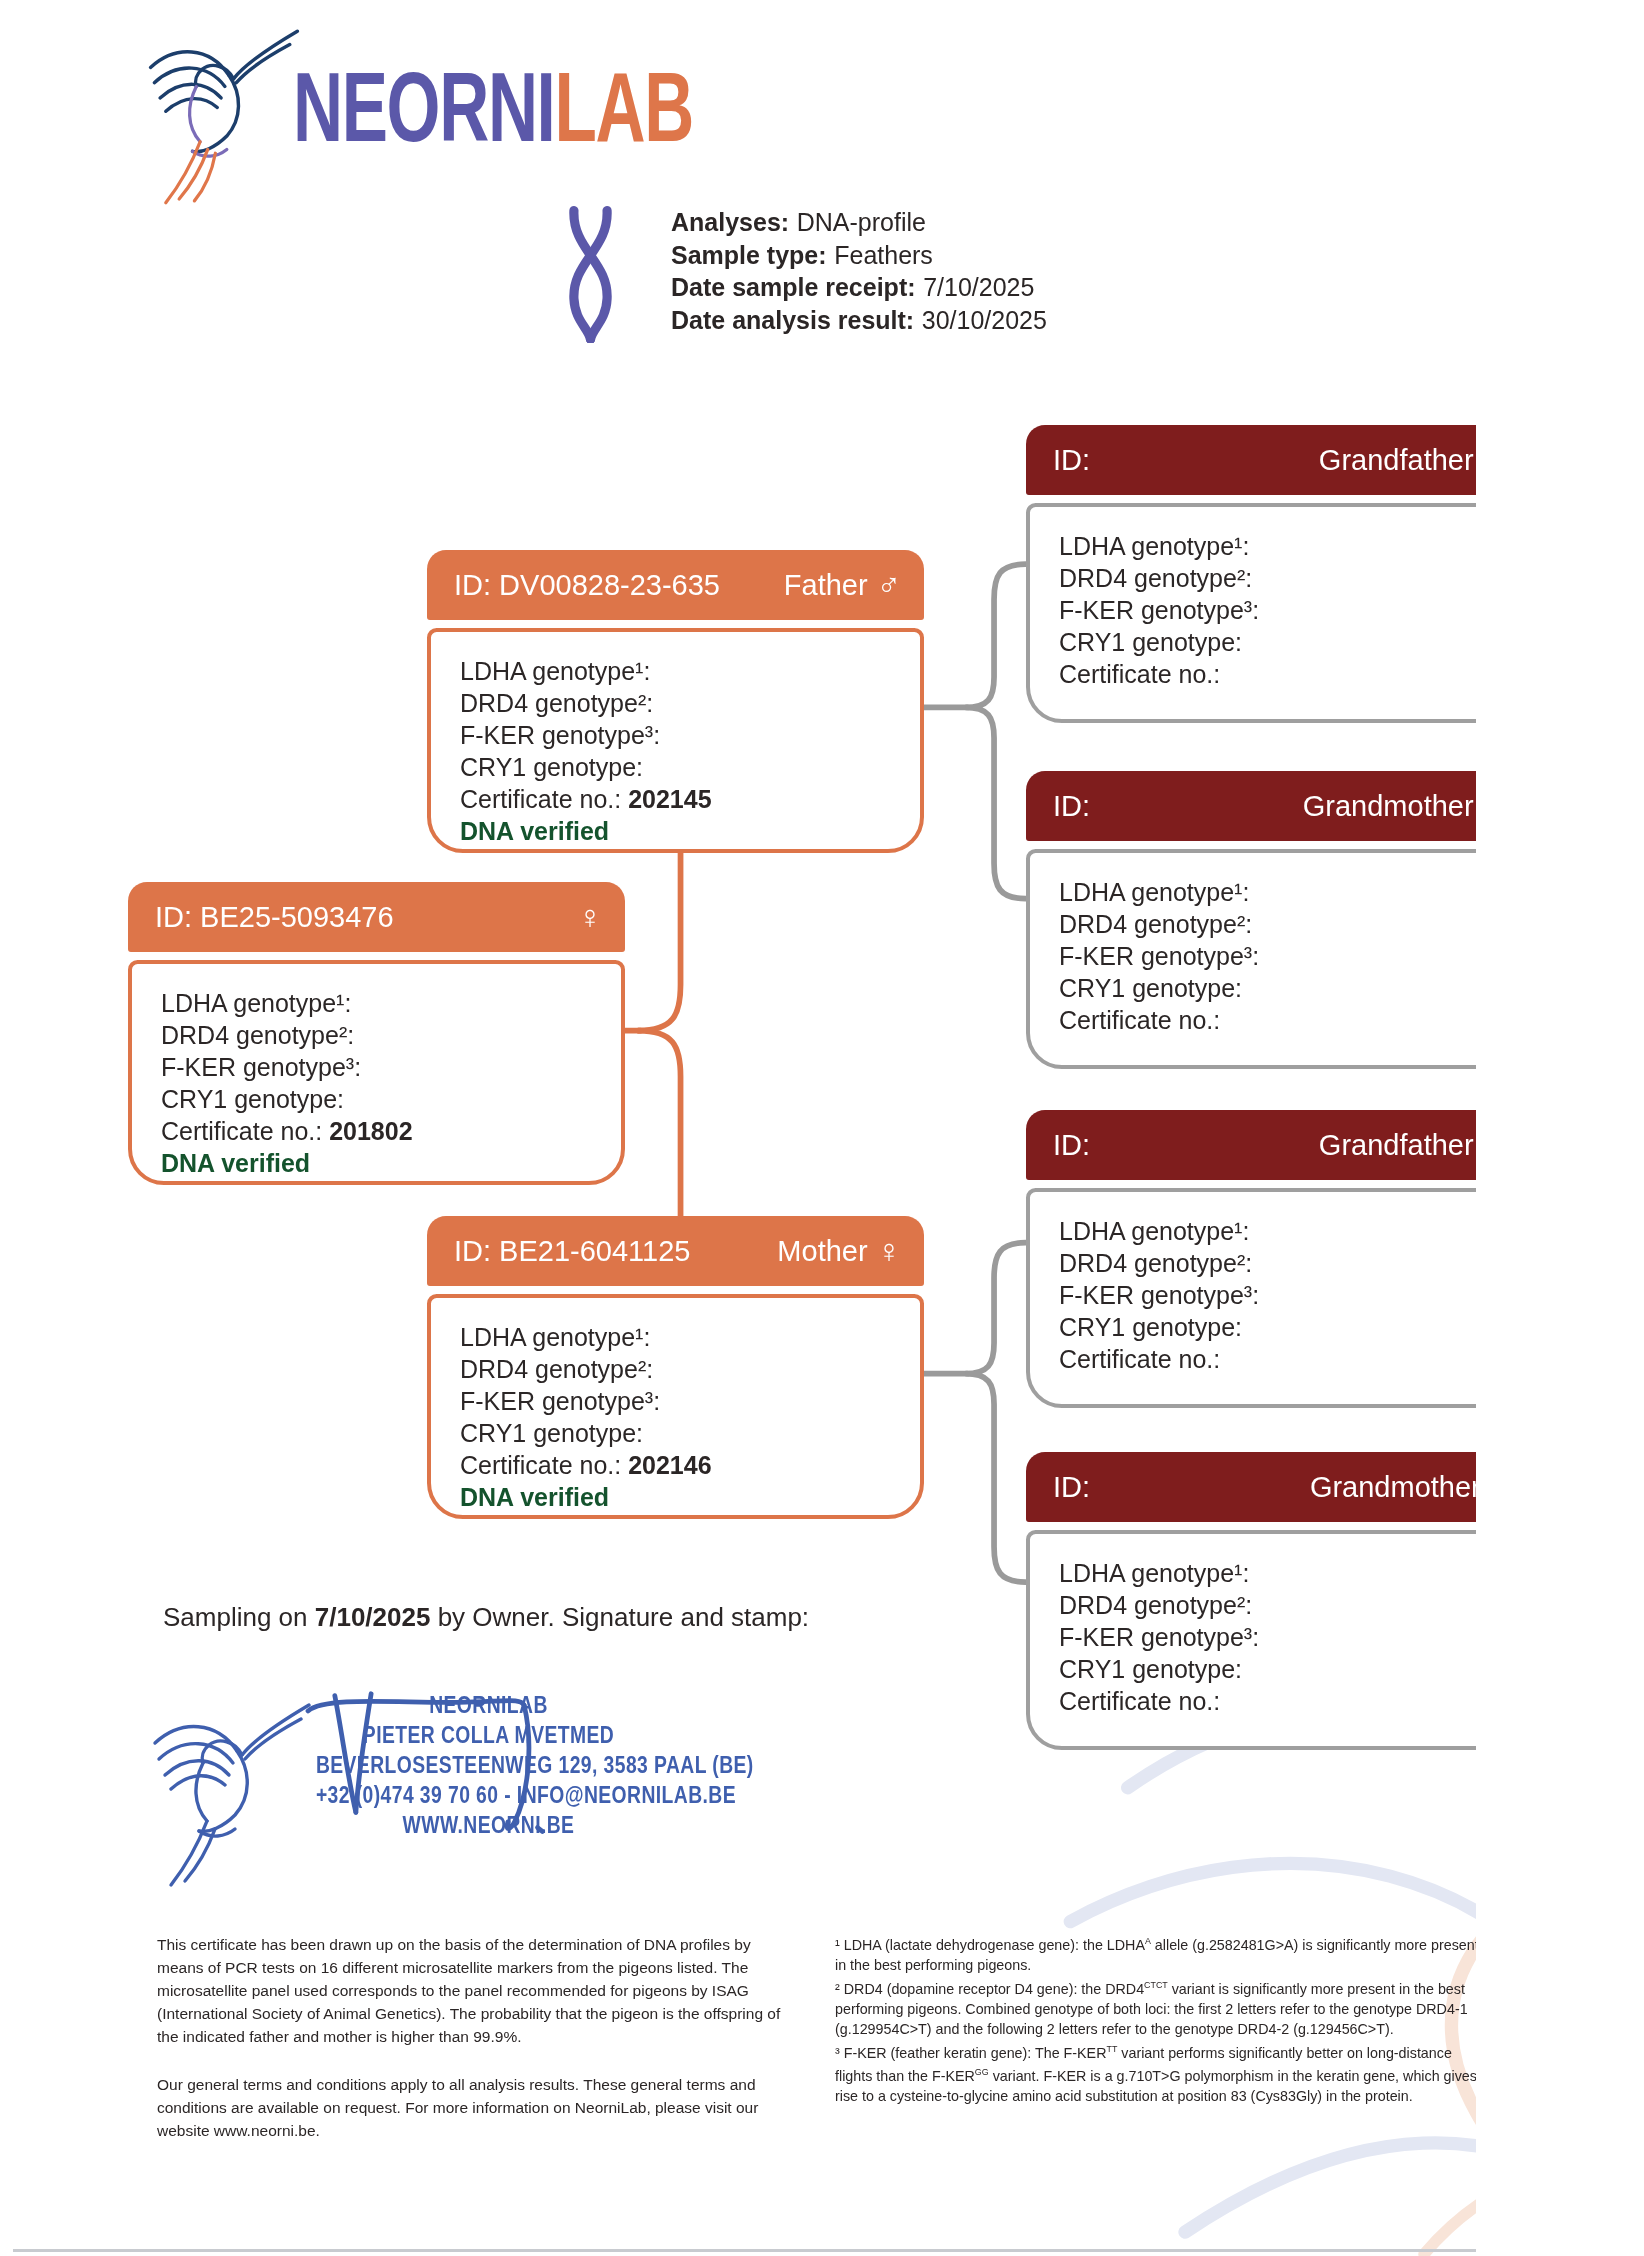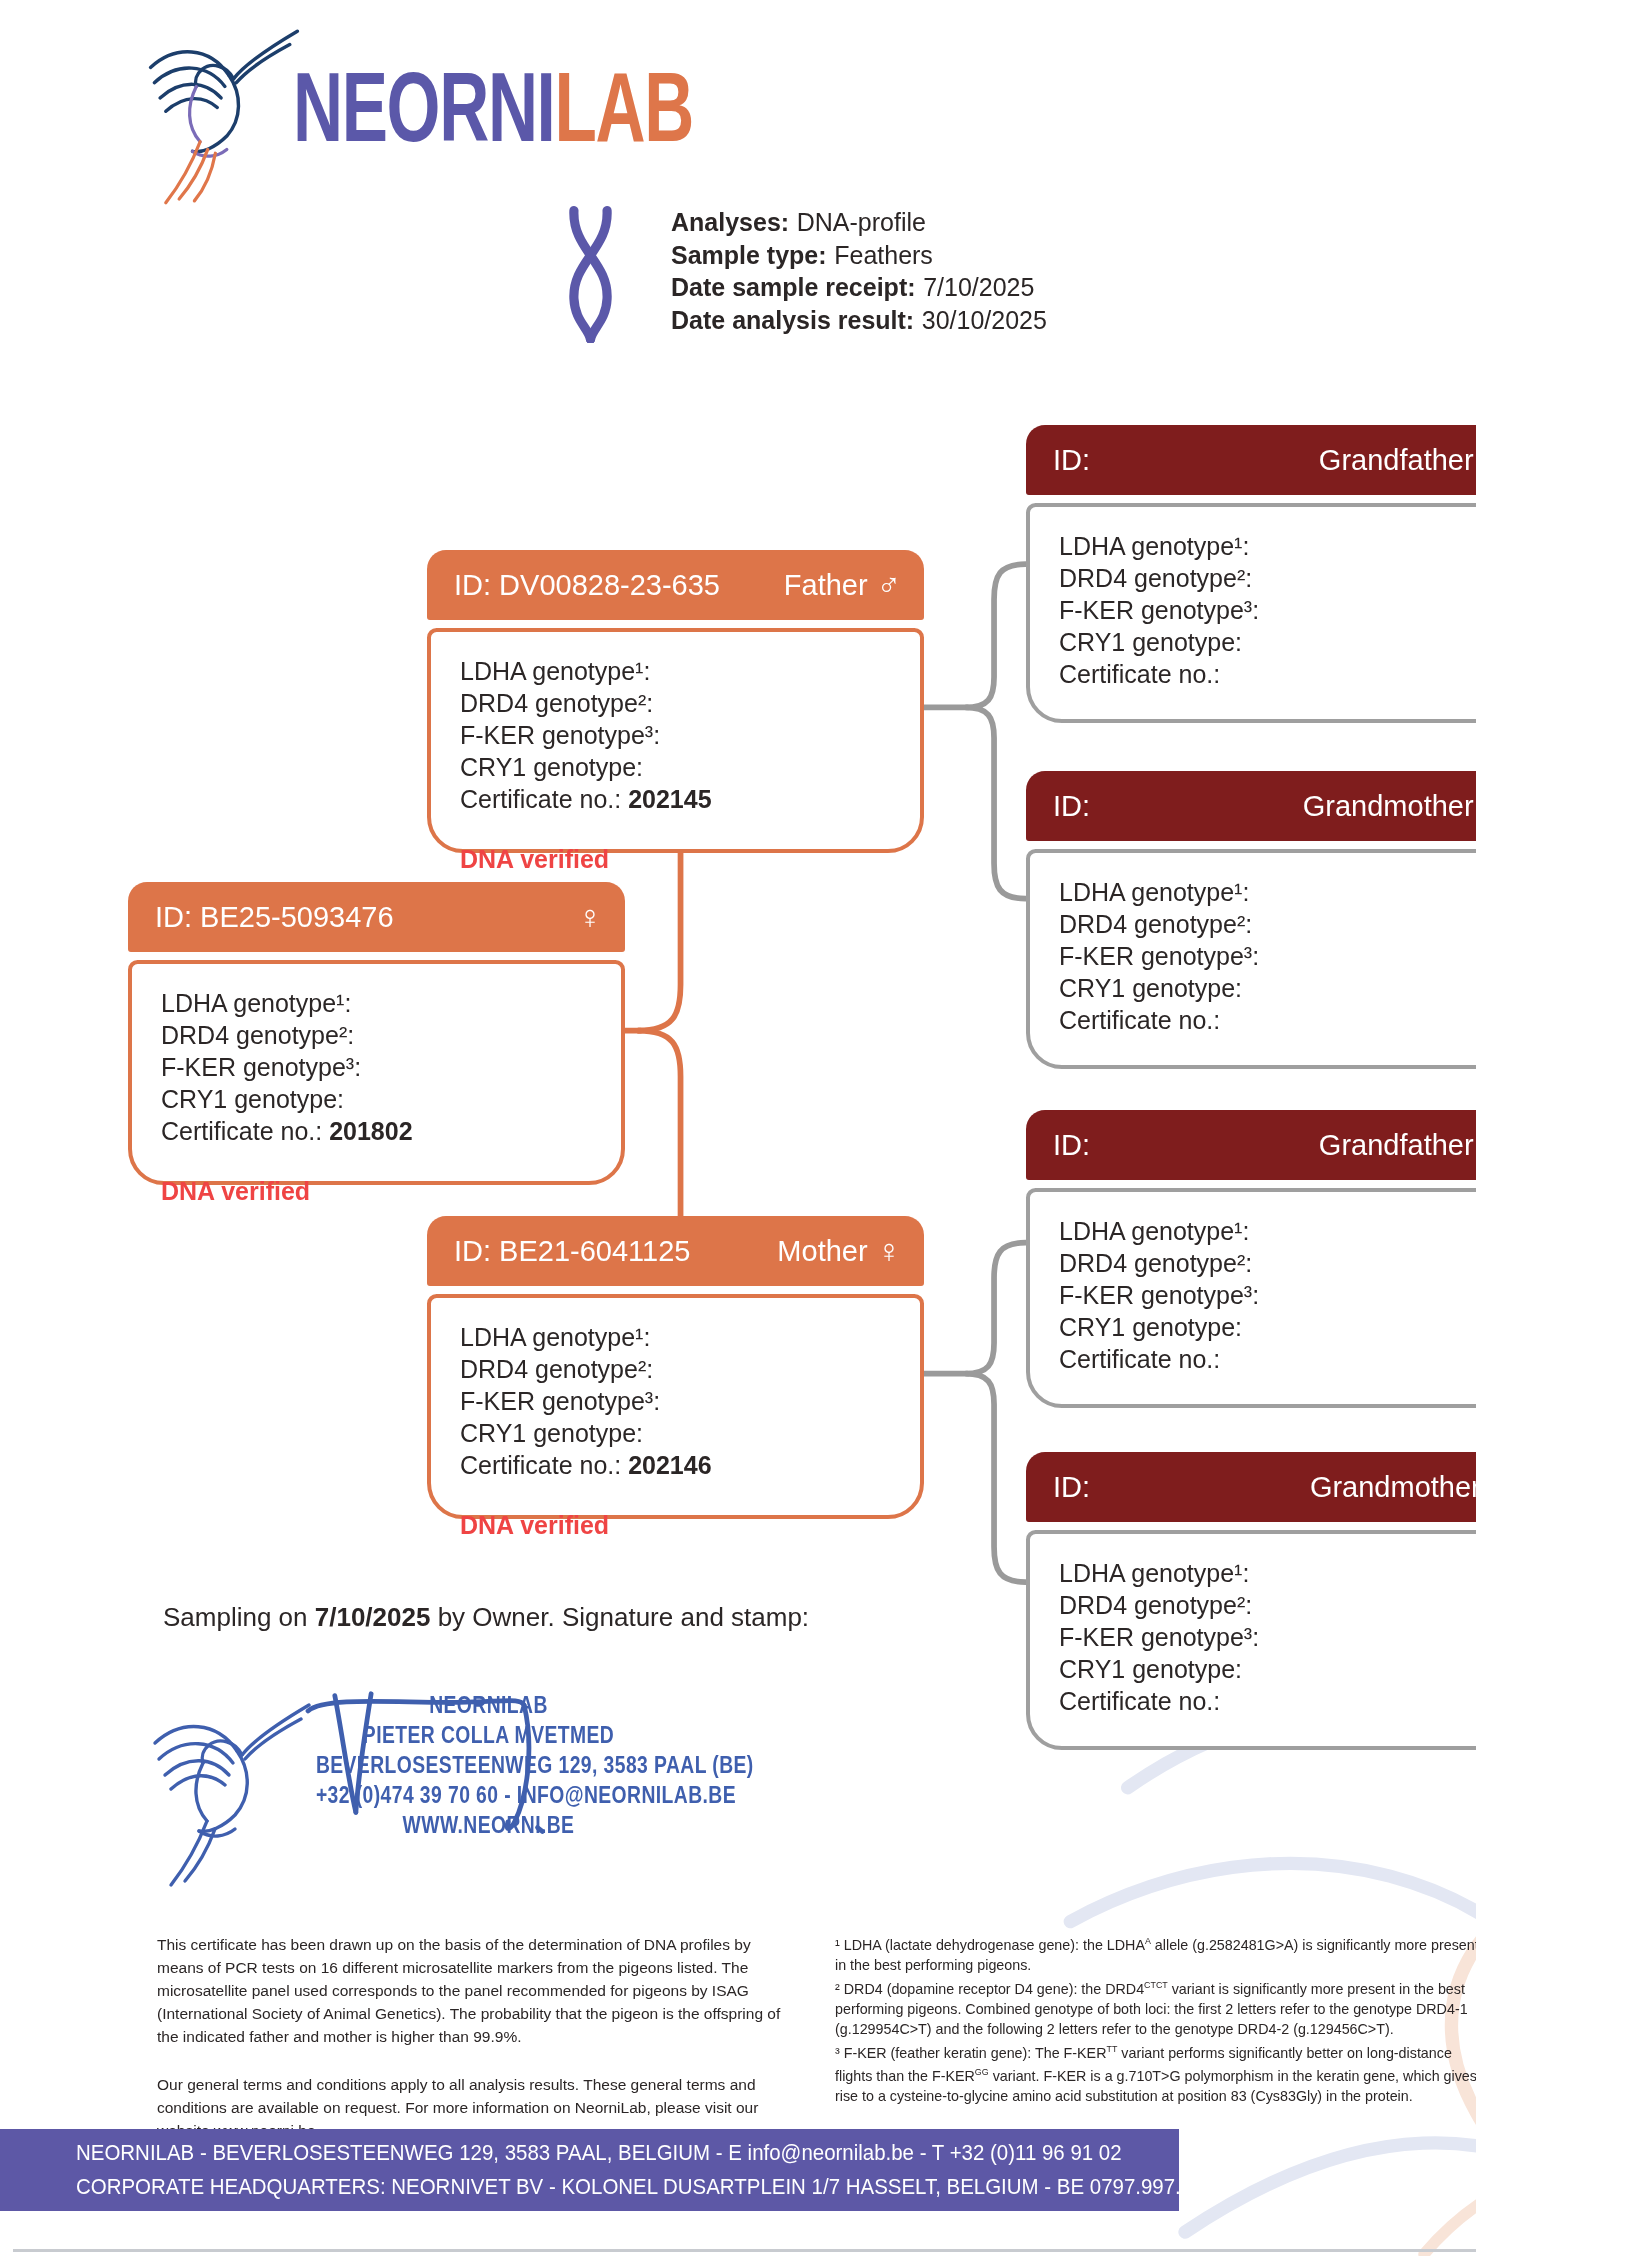--- a/index.html
+++ b/index.html
@@ -28,21 +28,21 @@
   .pbox-header{height:70px;border-radius:19px 19px 2.9px 2.9px;display:flex;align-items:center;
                padding:0 23px 0 27px;box-sizing:border-box;color:#fff;font-size:29px;}
   .pbox.orange .pbox-header{background:#dd7549;}
   .pbox.gray .pbox-header{background:#7f1d1d;}
   .prole{margin-left:auto;display:flex;align-items:center;gap:9px;}
   .gsym{font-size:32.5px;line-height:1;}
   .pbox-body{margin-top:7.6px;background:#fff;border:4.8px solid #dd7549;border-radius:9.6px 9.6px 36px 36px;
              box-sizing:border-box;padding:23px 7.6px 0 29px;font-size:25px;line-height:32px;height:225px;}
   .pbox.gray .pbox-body{border-color:#9f9f9f;height:220px;}
   .pbox-body b{font-weight:bold;}
-  .verified{color:#ef4444;font-weight:bold;margin-top:28px;}
+  .verified{color:#14532d;font-weight:bold;}
 
   .conn{position:absolute;left:0;top:0;z-index:1;}
 
   
   .sampling{position:absolute;left:163px;top:1602px;font-size:26px;}
   .stamp-text{position:absolute;left:283px;top:1690px;width:411px;text-align:center;color:#3f5fae;
               font-weight:bold;font-size:23px;line-height:30px;transform:scaleX(.84);
               transform-origin:center top;letter-spacing:0.5px;white-space:nowrap;}
 
   
@@ -292,20 +292,16 @@
     <div class="par1">This certificate has been drawn up on the basis of the determination of DNA profiles by means of PCR tests on 16 different microsatellite markers from the pigeons listed. The microsatellite panel used corresponds to the panel recommended for pigeons by ISAG (International Society of Animal Genetics). The probability that the pigeon is the offspring of the indicated father and mother is higher than 99.9%.</div>
     <div class="par2">Our general terms and conditions apply to all analysis results. These general terms and conditions are available on request. For more information on NeorniLab, please visit our website www.neorni.be.</div>
   </div>
 
   <div class="footnotes">
     <div>¹ LDHA (lactate dehydrogenase gene): the LDHA<sup>A</sup> allele (g.2582481G&gt;A) is significantly more present in the best performing pigeons.</div>
     <div>² DRD4 (dopamine receptor D4 gene): the DRD4<sup>CTCT</sup> variant is significantly more present in the best performing pigeons. Combined genotype of both loci: the first 2 letters refer to the genotype DRD4-1 (g.129954C&gt;T) and the following 2 letters refer to the genotype DRD4-2 (g.129456C&gt;T).</div>
     <div>³ F-KER (feather keratin gene): The F-KER<sup>TT</sup> variant performs significantly better on long-distance flights than the F-KER<sup>GG</sup> variant. F-KER is a g.710T&gt;G polymorphism in the keratin gene, which gives rise to a cysteine-to-glycine amino acid substitution at position 83 (Cys83Gly) in the protein.</div>
   </div>
 
-  <div class="footbar">
-    <div>NEORNILAB - BEVERLOSESTEENWEG 129, 3583 PAAL, BELGIUM - E info@neornilab.be - T +32 (0)11 96 91 02</div>
-    <div>CORPORATE HEADQUARTERS: NEORNIVET BV - KOLONEL DUSARTPLEIN 1/7 HASSELT, BELGIUM - BE 0797.997.125</div>
-  </div>
 
   <div class="page-edge"></div>
 </div>
 
 
 </body></html>

